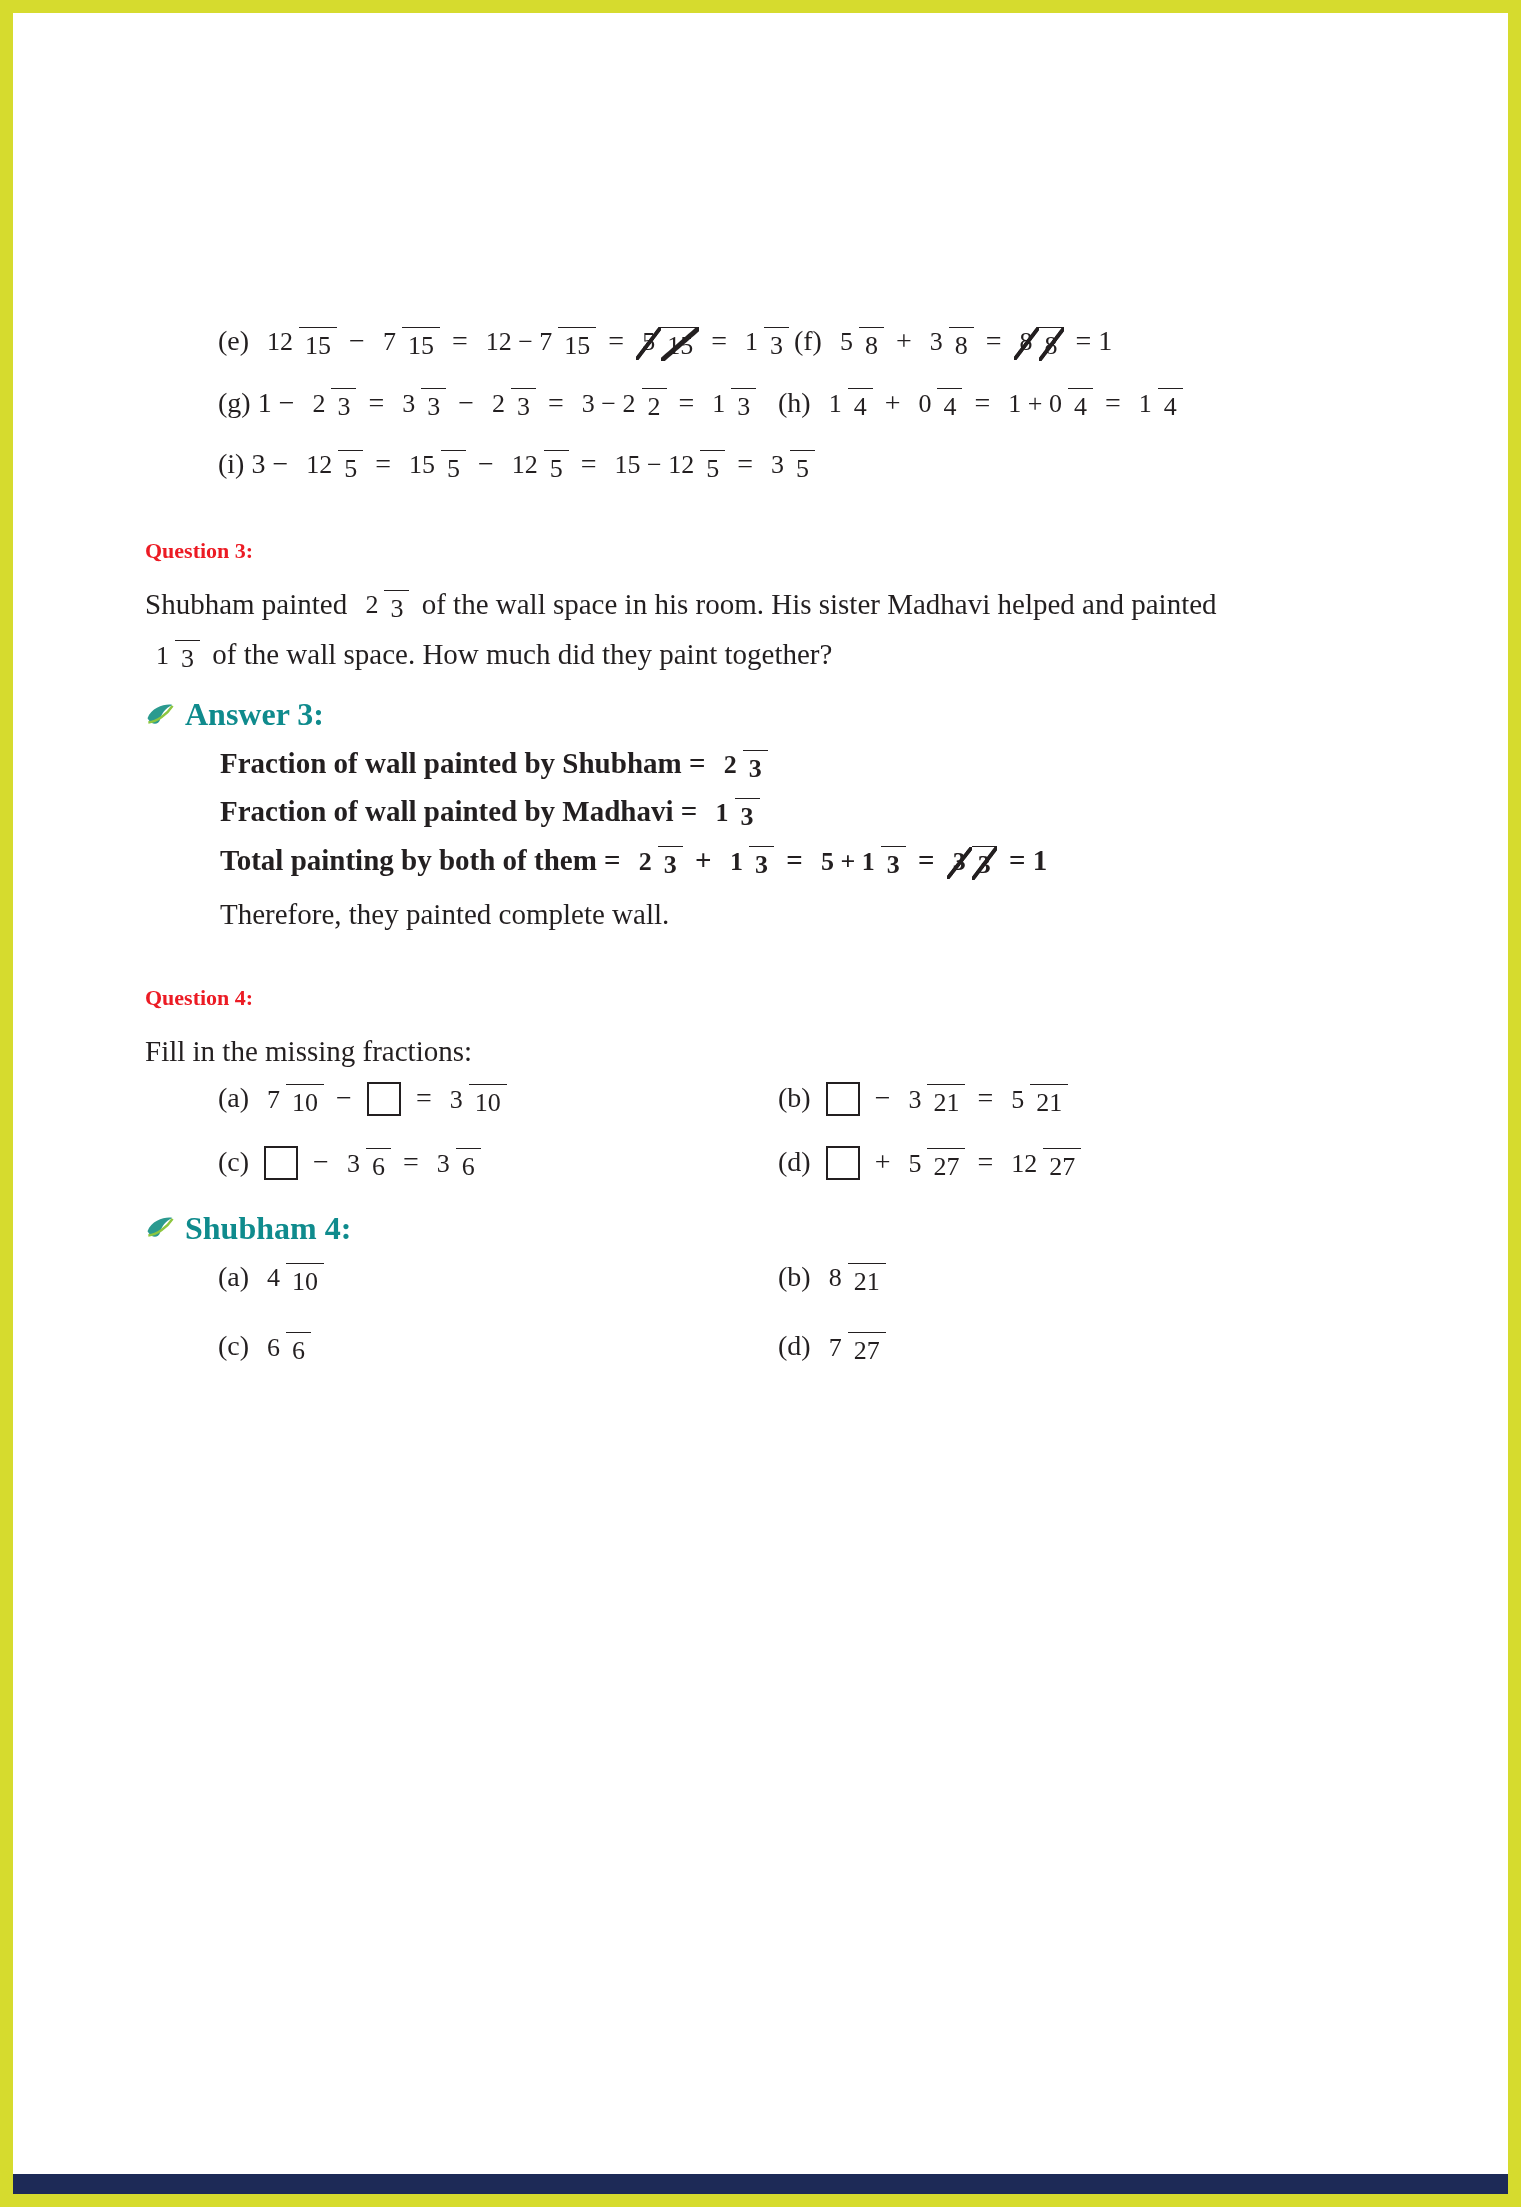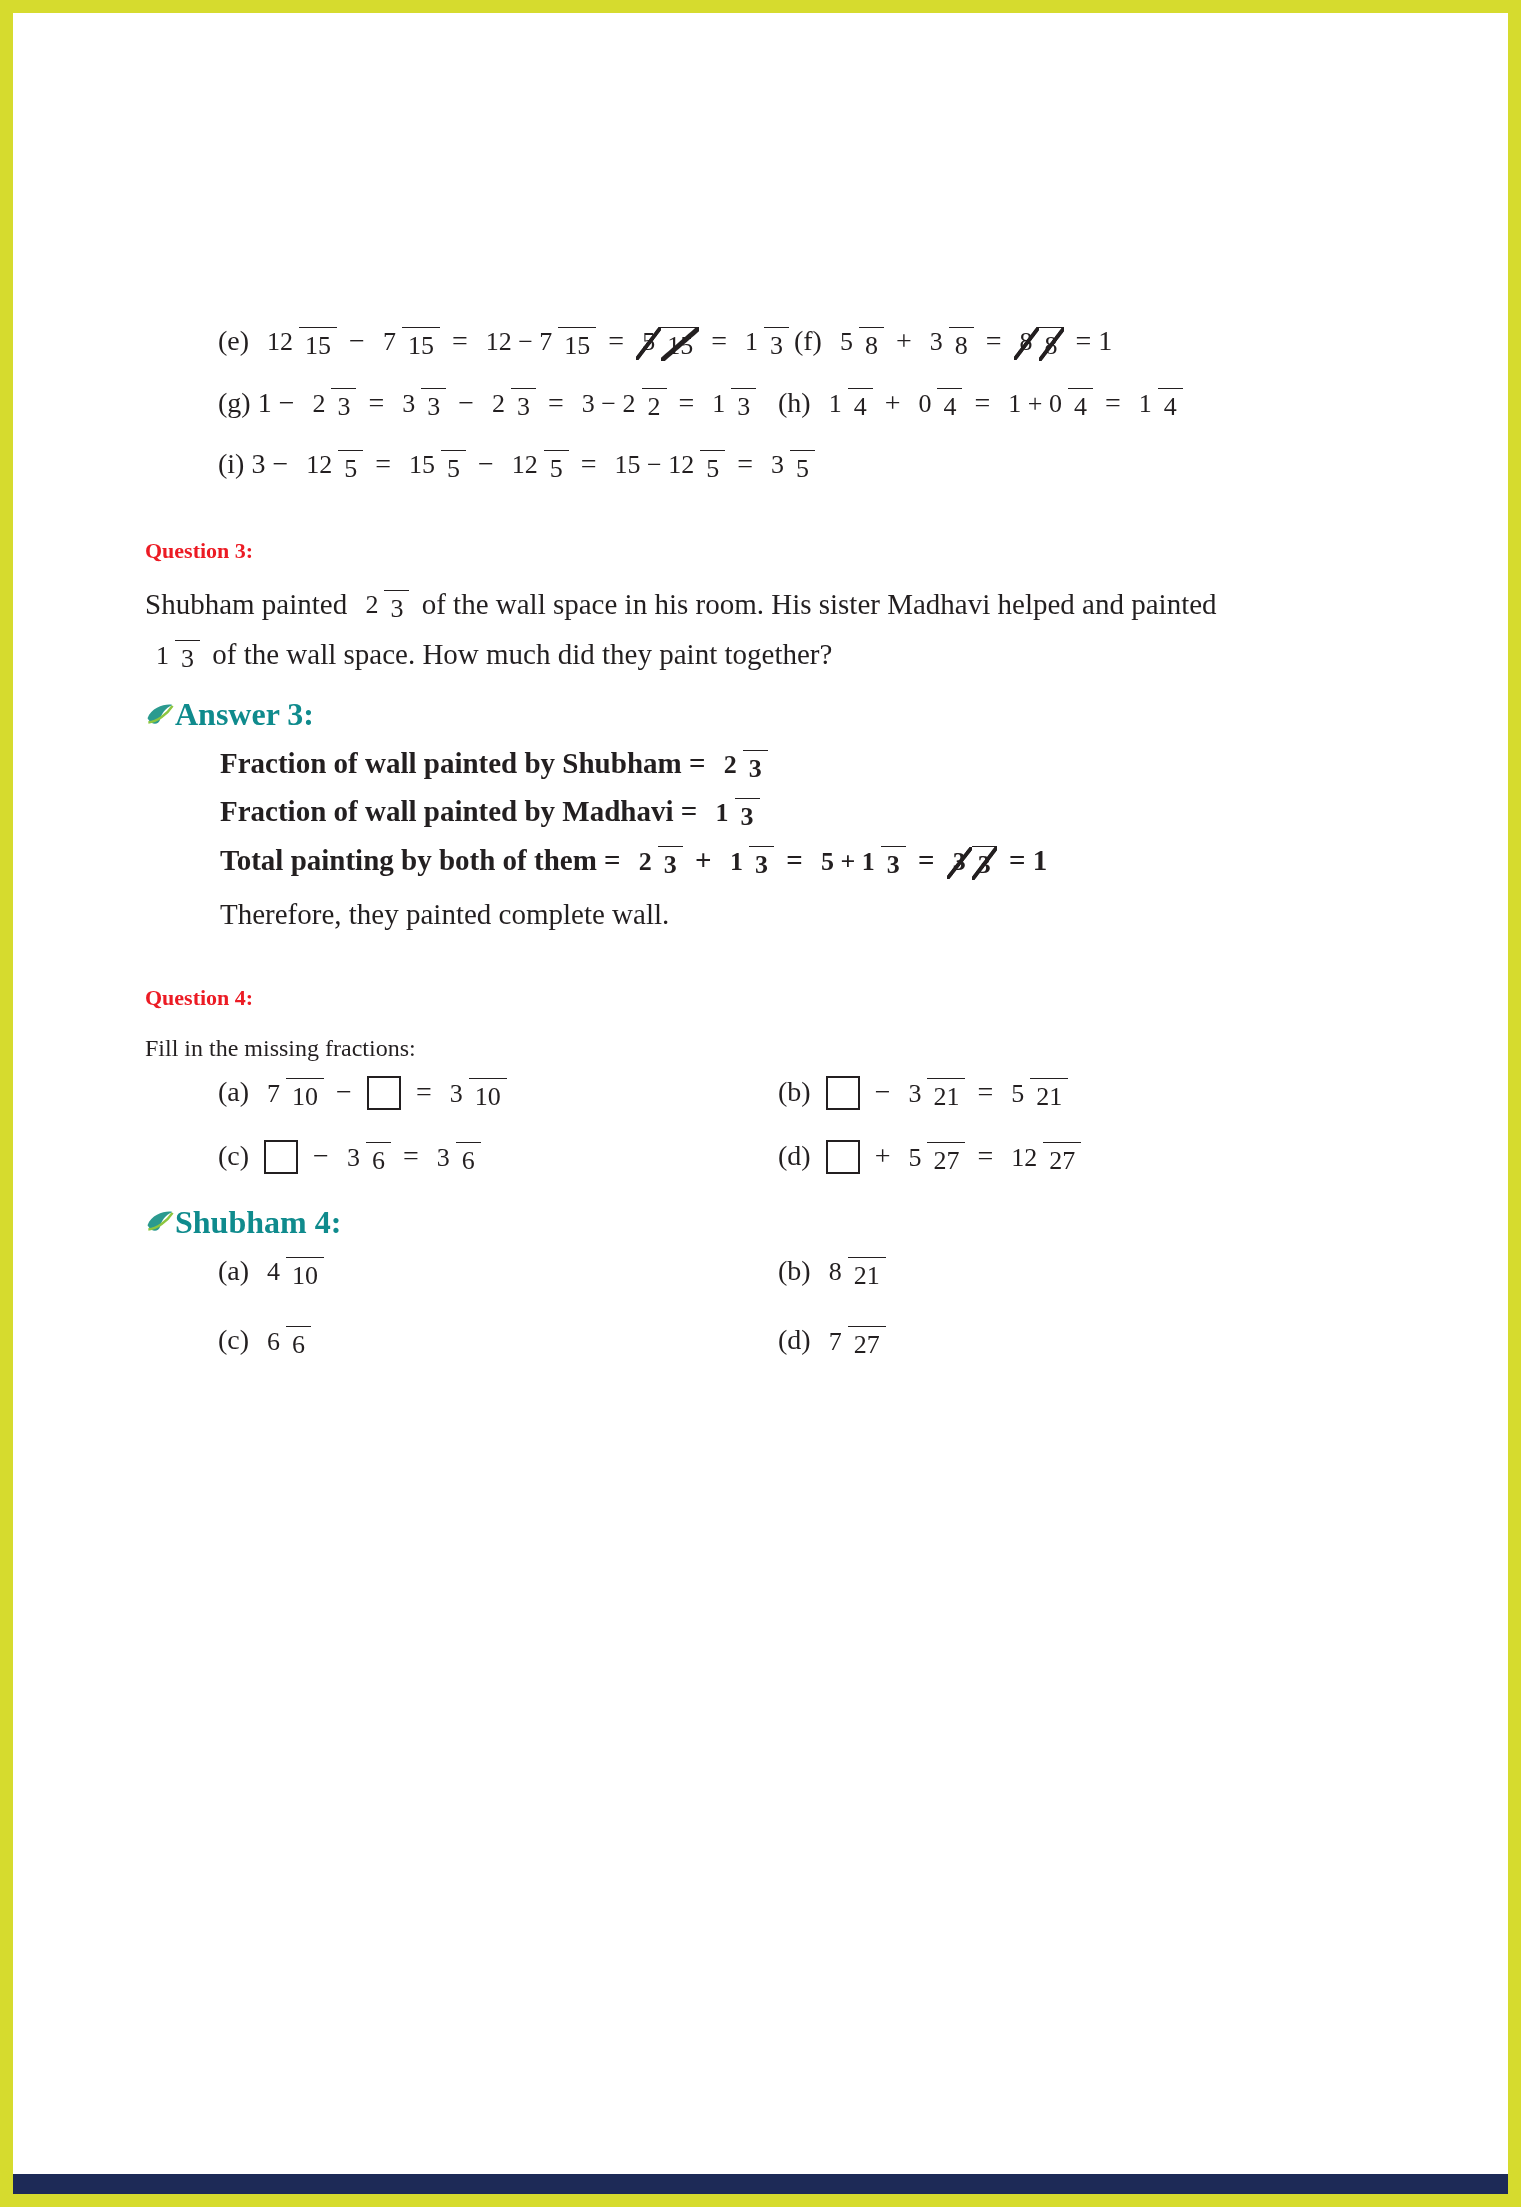--- a/index.html
+++ b/index.html
@@ -22,24 +22,24 @@
   .frac .num{padding:0 6px 3px;}
   .frac .den{border-top:1.7px solid var(--ink);padding:3px 6px 0;}
   .struck{background:linear-gradient(to top left, transparent 44%, var(--ink) 46%, var(--ink) 54%, transparent 56%);}
   .mbox{display:inline-block;width:34px;height:34px;border:2px solid var(--ink);vertical-align:middle;margin:0 8px 4px;background:#fff;}
 
   .eq-row{display:flex;align-items:center;margin-bottom:26px;}
   .eq-row .cell-l{flex:0 0 633px;padding-left:73px;}
   .eq-row .cell-r{flex:1;}
 
   .q-head{font-size:22px;font-weight:bold;color:var(--qred);margin:54px 0 24px;}
-  .a-head{font-size:32px;font-weight:bold;color:var(--ateal);margin:22px 0 14px;display:flex;align-items:center;gap:0;}
+  .a-head{font-size:32px;font-weight:bold;color:var(--ateal);margin:22px 0 14px;display:flex;align-items:center;gap:10px;}
   .a-head .logo{display:inline-flex;width:30px;height:30px;flex:0 0 30px;}
 
-  .body-line{font-size:24px;margin:6px 0 14px;}
+  .body-line{font-size:29px;margin:6px 0 14px;}
   .ans-line{font-size:29px;margin:12px 0;padding-left:75px;font-weight:bold;}
   .conclusion{font-size:29px;margin:18px 0 0;padding-left:75px;}
 
   .bottom-bar{position:absolute;left:0;right:0;bottom:0;height:20px;background:var(--footer);}
 </style>
 </head>
 <body>
 
 <div class="page">
   <div class="inner">

